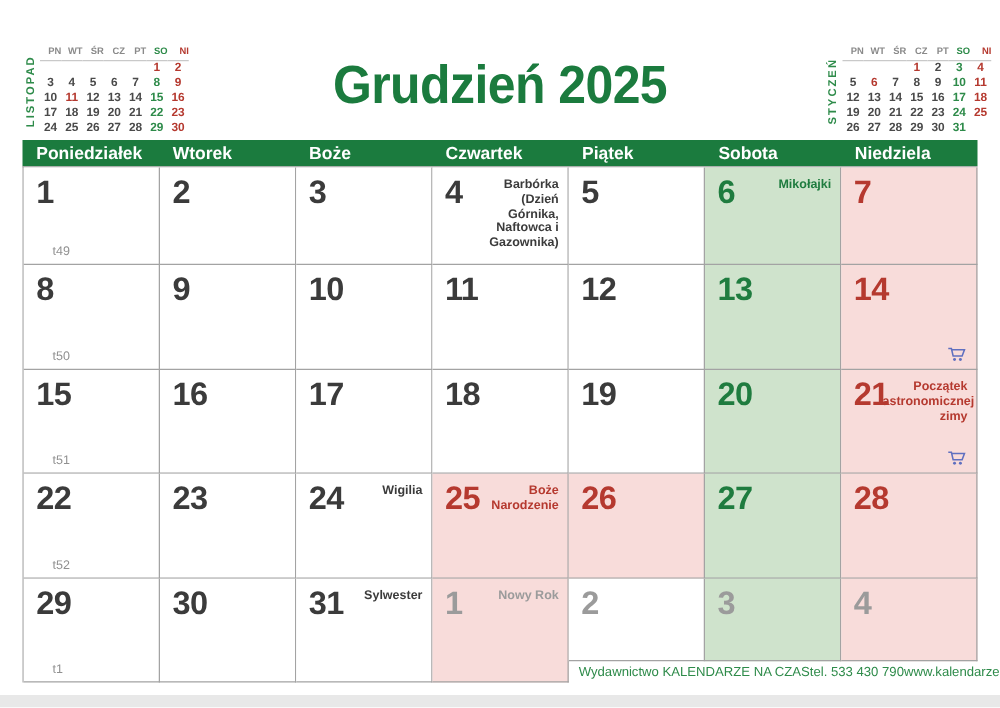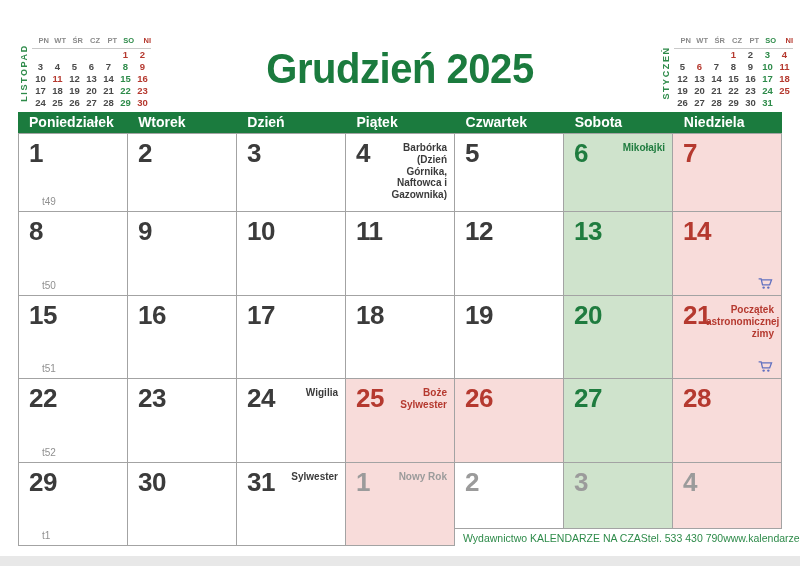--- a/index.html
+++ b/index.html
@@ -152,23 +152,23 @@
         <div class="md ">29</div>
         <div class="md ">30</div>
         <div class="md green">31</div>
         <div class="md "></div>
       </div>
   </div>
 
   <div class="dow-bar">
     <div class="dow">Poniedziałek</div>
     <div class="dow">Wtorek</div>
-    <div class="dow">Dzień</div>
+    <div class="dow">Boże</div>
+    <div class="dow">Czwartek</div>
     <div class="dow">Piątek</div>
-    <div class="dow">Czwartek</div>
     <div class="dow">Sobota</div>
     <div class="dow">Niedziela</div>
   </div>
 
   <div class="grid-wrap">
     <div class="grid-main" id="grid-main">
         <div class="cell">
           <span class="num ">1</span>
           <span class="wk">t49</span>
         </div>
@@ -253,21 +253,21 @@
         </div>
         <div class="cell">
           <span class="num ">23</span>
         </div>
         <div class="cell">
           <span class="num ">24</span>
           <span class="lbl ">Wigilia</span>
         </div>
         <div class="cell bg-pink">
           <span class="num red">25</span>
-          <span class="lbl red">Boże Sylwester</span>
+          <span class="lbl red">Boże Narodzenie</span>
         </div>
         <div class="cell bg-pink">
           <span class="num red">26</span>
         </div>
         <div class="cell bg-green">
           <span class="num green">27</span>
         </div>
         <div class="cell bg-pink">
           <span class="num red">28</span>
         </div>

